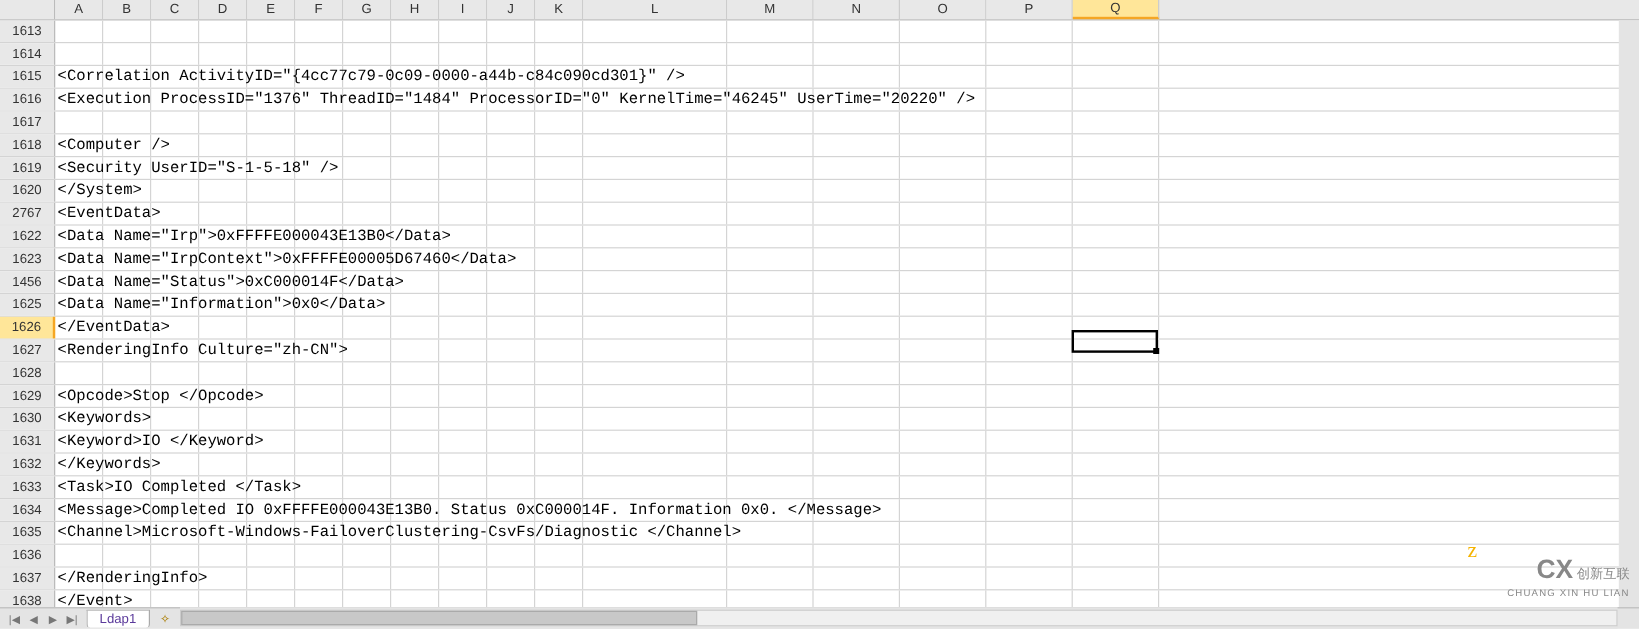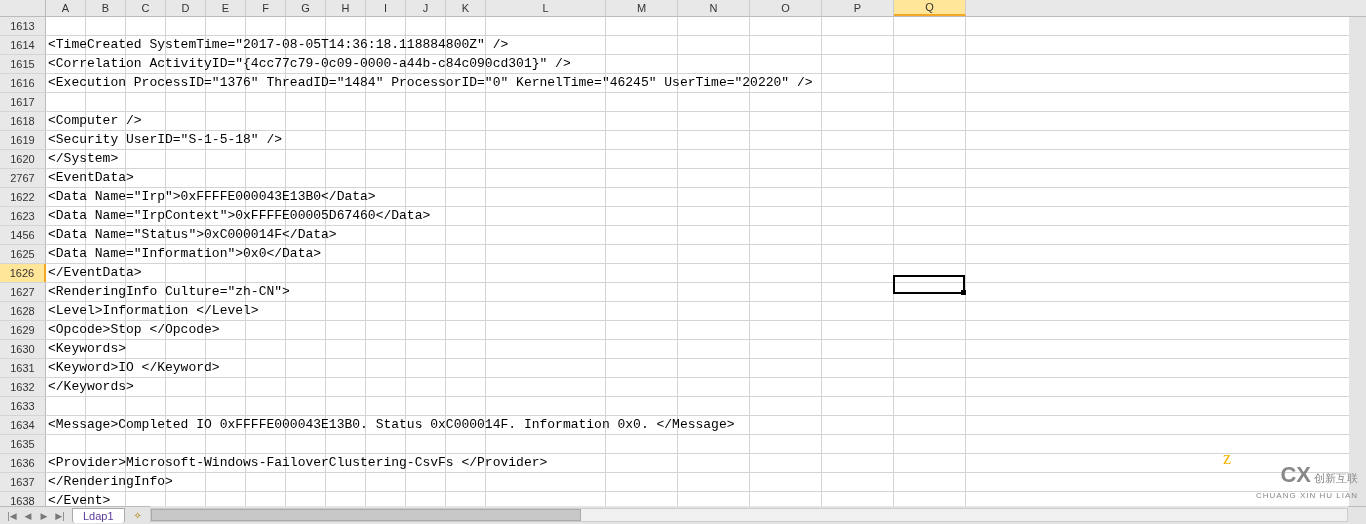--- a/index.html
+++ b/index.html
@@ -254,21 +254,20 @@
           <div class="cell-line" style="width: 40px;"></div>
           <div class="cell-line" style="width: 40px;"></div>
           <div class="cell-line" style="width: 40px;"></div>
           <div class="cell-line" style="width: 40px;"></div>
           <div class="cell-line" style="width: 120px;"></div>
           <div class="cell-line" style="width: 72px;"></div>
           <div class="cell-line" style="width: 72px;"></div>
           <div class="cell-line" style="width: 72px;"></div>
           <div class="cell-line" style="width: 72px;"></div>
           <div class="cell-line" style="width: 72px;"></div>
-          <div class="cell-content">&lt;TimeCreated SystemTime="2017-08-05T14:36:18.118884800Z" /&gt;</div>
         </div>
       </div>
       <div class="row">
         <div class="row-h">1615</div>
         <div class="cells">
           <div class="cell-line" style="width: 40px;"></div>
           <div class="cell-line" style="width: 40px;"></div>
           <div class="cell-line" style="width: 40px;"></div>
           <div class="cell-line" style="width: 40px;"></div>
           <div class="cell-line" style="width: 40px;"></div>
@@ -575,21 +574,20 @@
           <div class="cell-line" style="width: 40px;"></div>
           <div class="cell-line" style="width: 40px;"></div>
           <div class="cell-line" style="width: 40px;"></div>
           <div class="cell-line" style="width: 40px;"></div>
           <div class="cell-line" style="width: 120px;"></div>
           <div class="cell-line" style="width: 72px;"></div>
           <div class="cell-line" style="width: 72px;"></div>
           <div class="cell-line" style="width: 72px;"></div>
           <div class="cell-line" style="width: 72px;"></div>
           <div class="cell-line" style="width: 72px;"></div>
-          <div class="cell-content">&lt;Level&gt;Information &lt;/Level&gt;</div>
         </div>
       </div>
       <div class="row">
         <div class="row-h">1629</div>
         <div class="cells">
           <div class="cell-line" style="width: 40px;"></div>
           <div class="cell-line" style="width: 40px;"></div>
           <div class="cell-line" style="width: 40px;"></div>
           <div class="cell-line" style="width: 40px;"></div>
           <div class="cell-line" style="width: 40px;"></div>
@@ -690,20 +688,21 @@
           <div class="cell-line" style="width: 40px;"></div>
           <div class="cell-line" style="width: 40px;"></div>
           <div class="cell-line" style="width: 40px;"></div>
           <div class="cell-line" style="width: 40px;"></div>
           <div class="cell-line" style="width: 120px;"></div>
           <div class="cell-line" style="width: 72px;"></div>
           <div class="cell-line" style="width: 72px;"></div>
           <div class="cell-line" style="width: 72px;"></div>
           <div class="cell-line" style="width: 72px;"></div>
           <div class="cell-line" style="width: 72px;"></div>
+          <div class="cell-content">&lt;Task&gt;IO Completed &lt;/Task&gt;</div>
         </div>
       </div>
       <div class="row">
         <div class="row-h">1634</div>
         <div class="cells">
           <div class="cell-line" style="width: 40px;"></div>
           <div class="cell-line" style="width: 40px;"></div>
           <div class="cell-line" style="width: 40px;"></div>
           <div class="cell-line" style="width: 40px;"></div>
           <div class="cell-line" style="width: 40px;"></div>
@@ -735,20 +734,21 @@
           <div class="cell-line" style="width: 40px;"></div>
           <div class="cell-line" style="width: 40px;"></div>
           <div class="cell-line" style="width: 40px;"></div>
           <div class="cell-line" style="width: 40px;"></div>
           <div class="cell-line" style="width: 120px;"></div>
           <div class="cell-line" style="width: 72px;"></div>
           <div class="cell-line" style="width: 72px;"></div>
           <div class="cell-line" style="width: 72px;"></div>
           <div class="cell-line" style="width: 72px;"></div>
           <div class="cell-line" style="width: 72px;"></div>
+          <div class="cell-content">&lt;Channel&gt;Microsoft-Windows-FailoverClustering-CsvFs/Diagnostic &lt;/Channel&gt;</div>
         </div>
       </div>
       <div class="row">
         <div class="row-h">1636</div>
         <div class="cells">
           <div class="cell-line" style="width: 40px;"></div>
           <div class="cell-line" style="width: 40px;"></div>
           <div class="cell-line" style="width: 40px;"></div>
           <div class="cell-line" style="width: 40px;"></div>
           <div class="cell-line" style="width: 40px;"></div>
@@ -757,21 +757,20 @@
           <div class="cell-line" style="width: 40px;"></div>
           <div class="cell-line" style="width: 40px;"></div>
           <div class="cell-line" style="width: 40px;"></div>
           <div class="cell-line" style="width: 40px;"></div>
           <div class="cell-line" style="width: 120px;"></div>
           <div class="cell-line" style="width: 72px;"></div>
           <div class="cell-line" style="width: 72px;"></div>
           <div class="cell-line" style="width: 72px;"></div>
           <div class="cell-line" style="width: 72px;"></div>
           <div class="cell-line" style="width: 72px;"></div>
-          <div class="cell-content">&lt;Provider&gt;Microsoft-Windows-FailoverClustering-CsvFs &lt;/Provider&gt;</div>
         </div>
       </div>
       <div class="row">
         <div class="row-h">1637</div>
         <div class="cells">
           <div class="cell-line" style="width: 40px;"></div>
           <div class="cell-line" style="width: 40px;"></div>
           <div class="cell-line" style="width: 40px;"></div>
           <div class="cell-line" style="width: 40px;"></div>
           <div class="cell-line" style="width: 40px;"></div>

